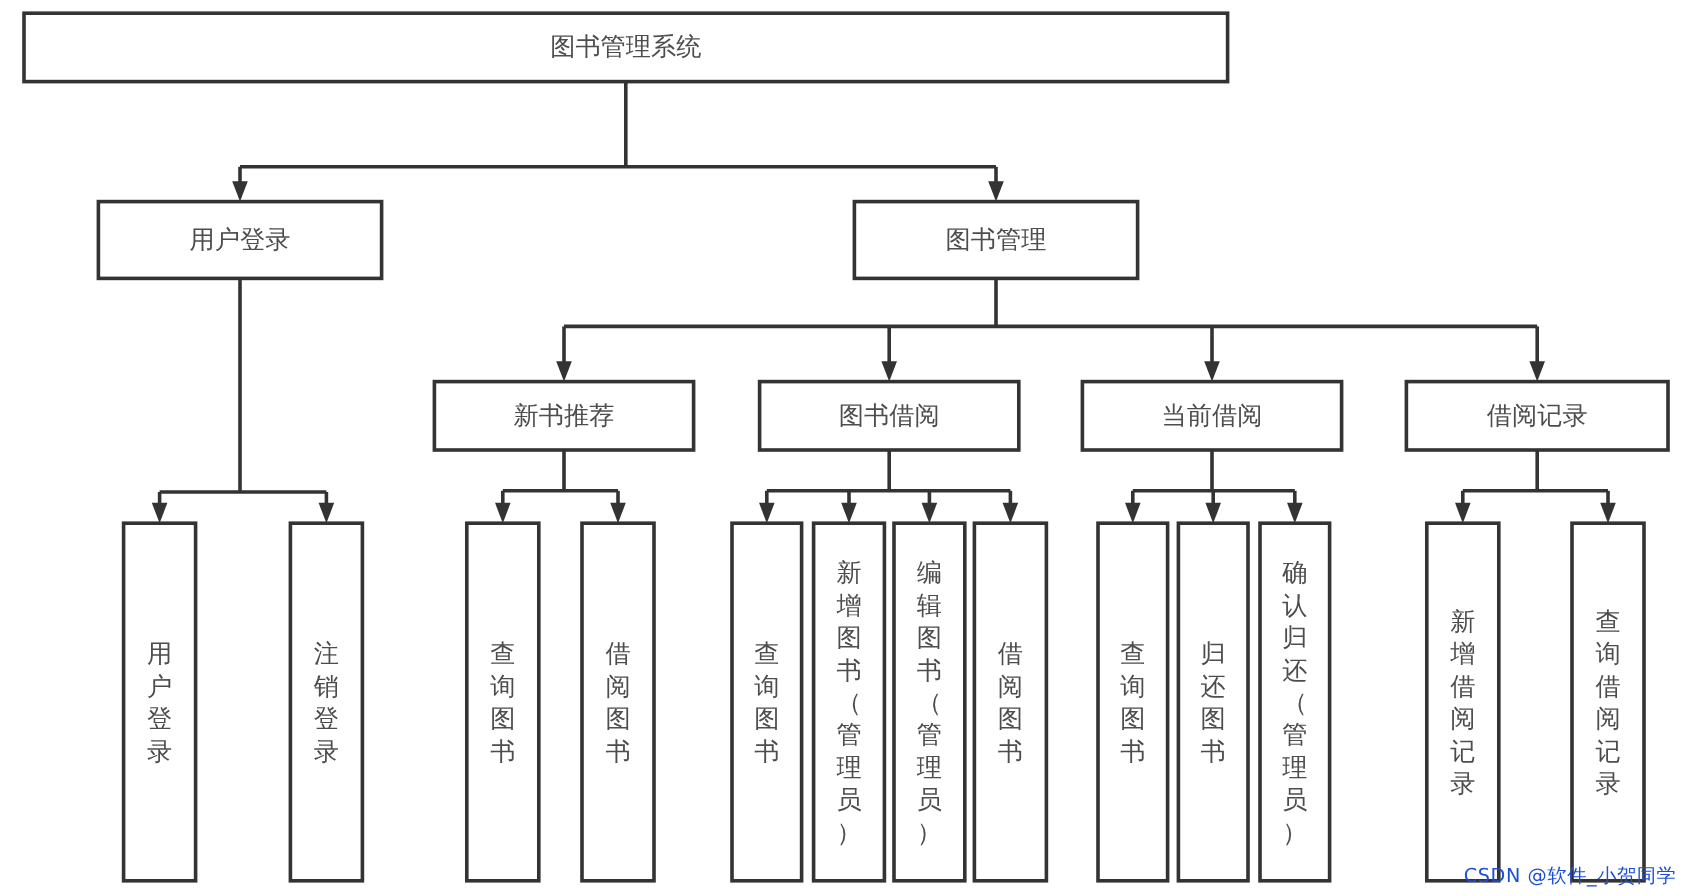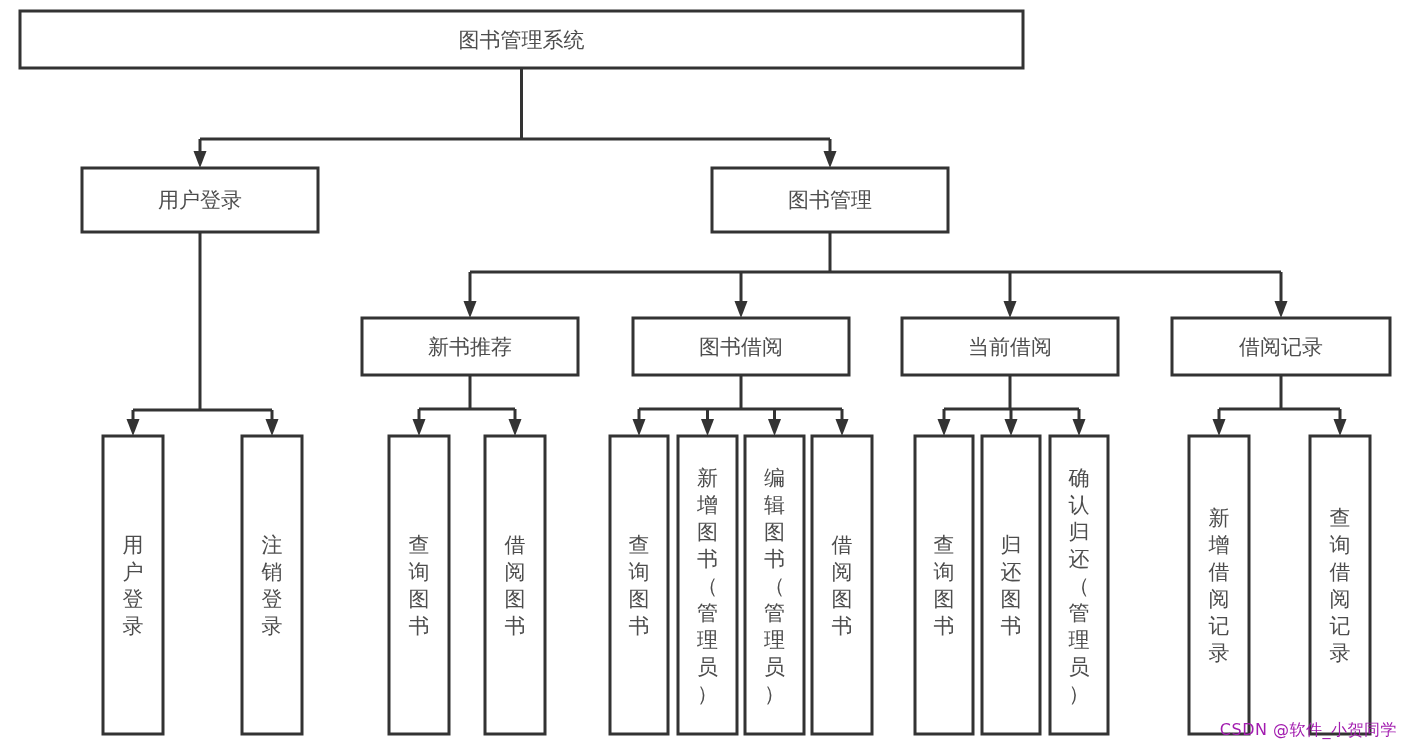--- a/index.html
+++ b/index.html
@@ -55,21 +55,21 @@
     font-family: "DejaVu Sans", "Liberation Sans", sans-serif;
     font-size: 21px;
     text-anchor: middle;
   }
   .watermark-text {
     position: absolute;
     right: 8px;
     bottom: 6px;
     font-family: "DejaVu Sans", "Liberation Sans", sans-serif;
     font-size: 16px;
-    color: #a21caf;
+    color: #1d4ed8;
     letter-spacing: 0.5px;
     white-space: nowrap;
     pointer-events: none;
   }
 </style>
 </head>
 <body>
 
 <div id="diagram-root">
   <svg class="diagram-canvas" viewBox="0 0 1405 747">

